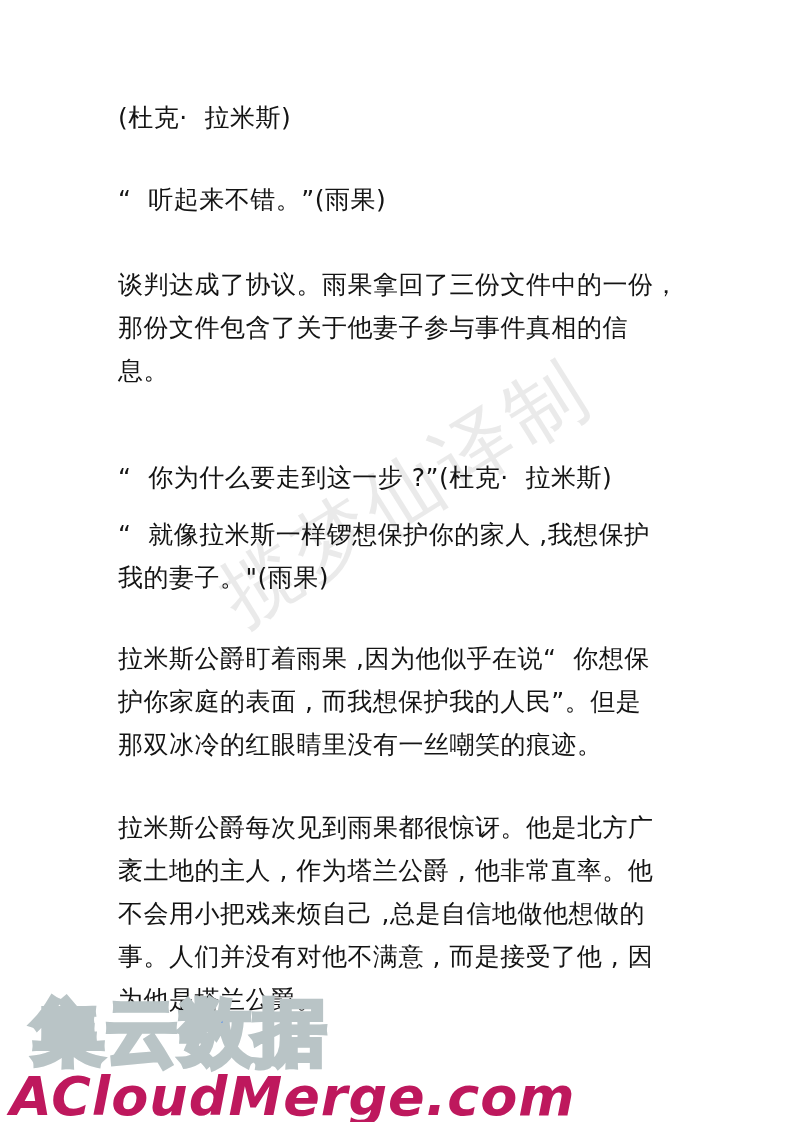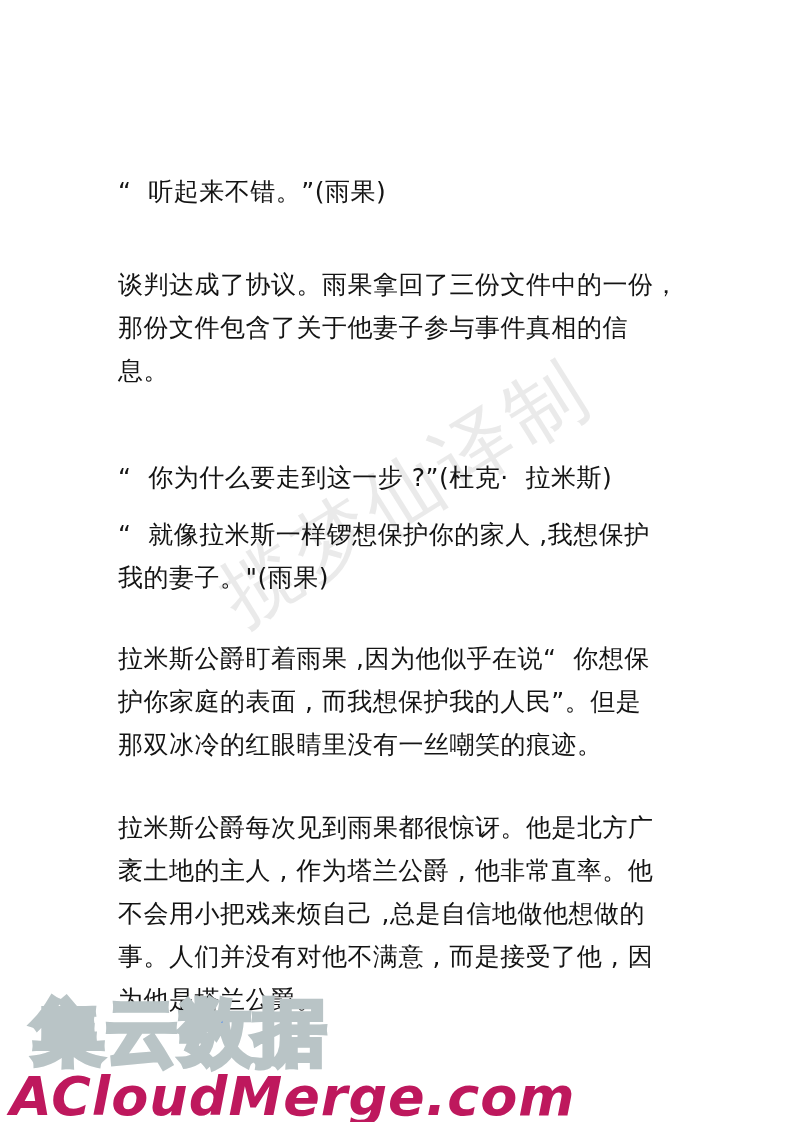--- a/index.html
+++ b/index.html
@@ -19,22 +19,23 @@
            font-style: italic; color: #be185d; white-space: nowrap; pointer-events: none;
            font-family: "DejaVu Sans", sans-serif; letter-spacing: 1px; }
 </style>
 </head>
 <body>
 
 <div class="page">
 
   <div class="wm-diag">揽梦仙译制</div>
 
+  <p class="para" style="top:96px"><span>(杜克·  拉米斯)</span></p>
 
-  <p class="para" style="top:170px"><span>“  听起来不错。”(雨果)</span></p>
+  <p class="para" style="top:178px"><span>“  听起来不错。”(雨果)</span></p>
 
   <p class="para" style="top:263px"><span>谈判达成了协议。雨果拿回了三份文件中的一份，</span>
 <span>那份文件包含了关于他妻子参与事件真相的信</span>
 <span>息。</span></p>
 
   <p class="para" style="top:456px"><span>“  你为什么要走到这一步 ?”(杜克·  拉米斯)</span></p>
 
   <p class="para" style="top:513px"><span>“  就像拉米斯一样锣想保护你的家人 ,我想保护</span>
 <span>我的妻子。"(雨果)</span></p>
 

